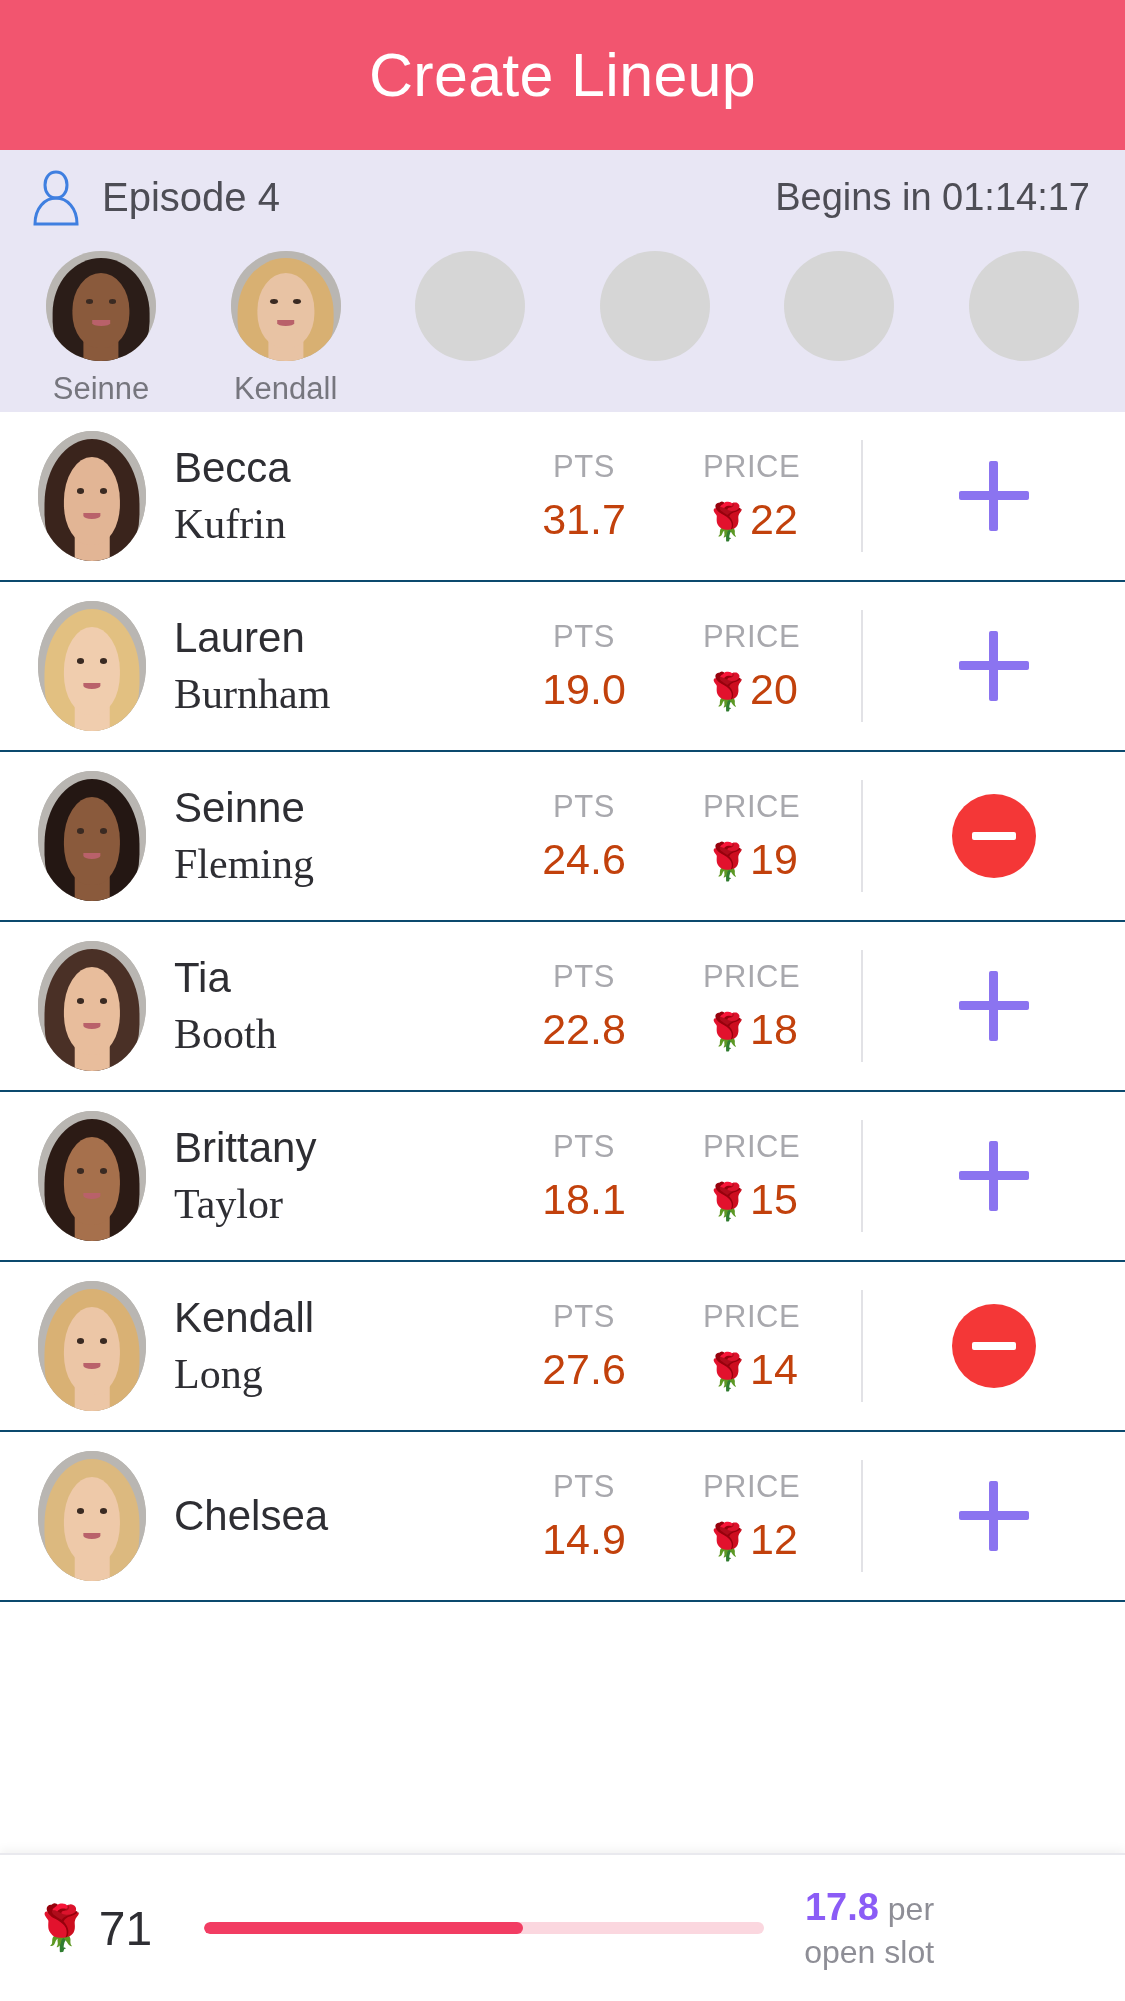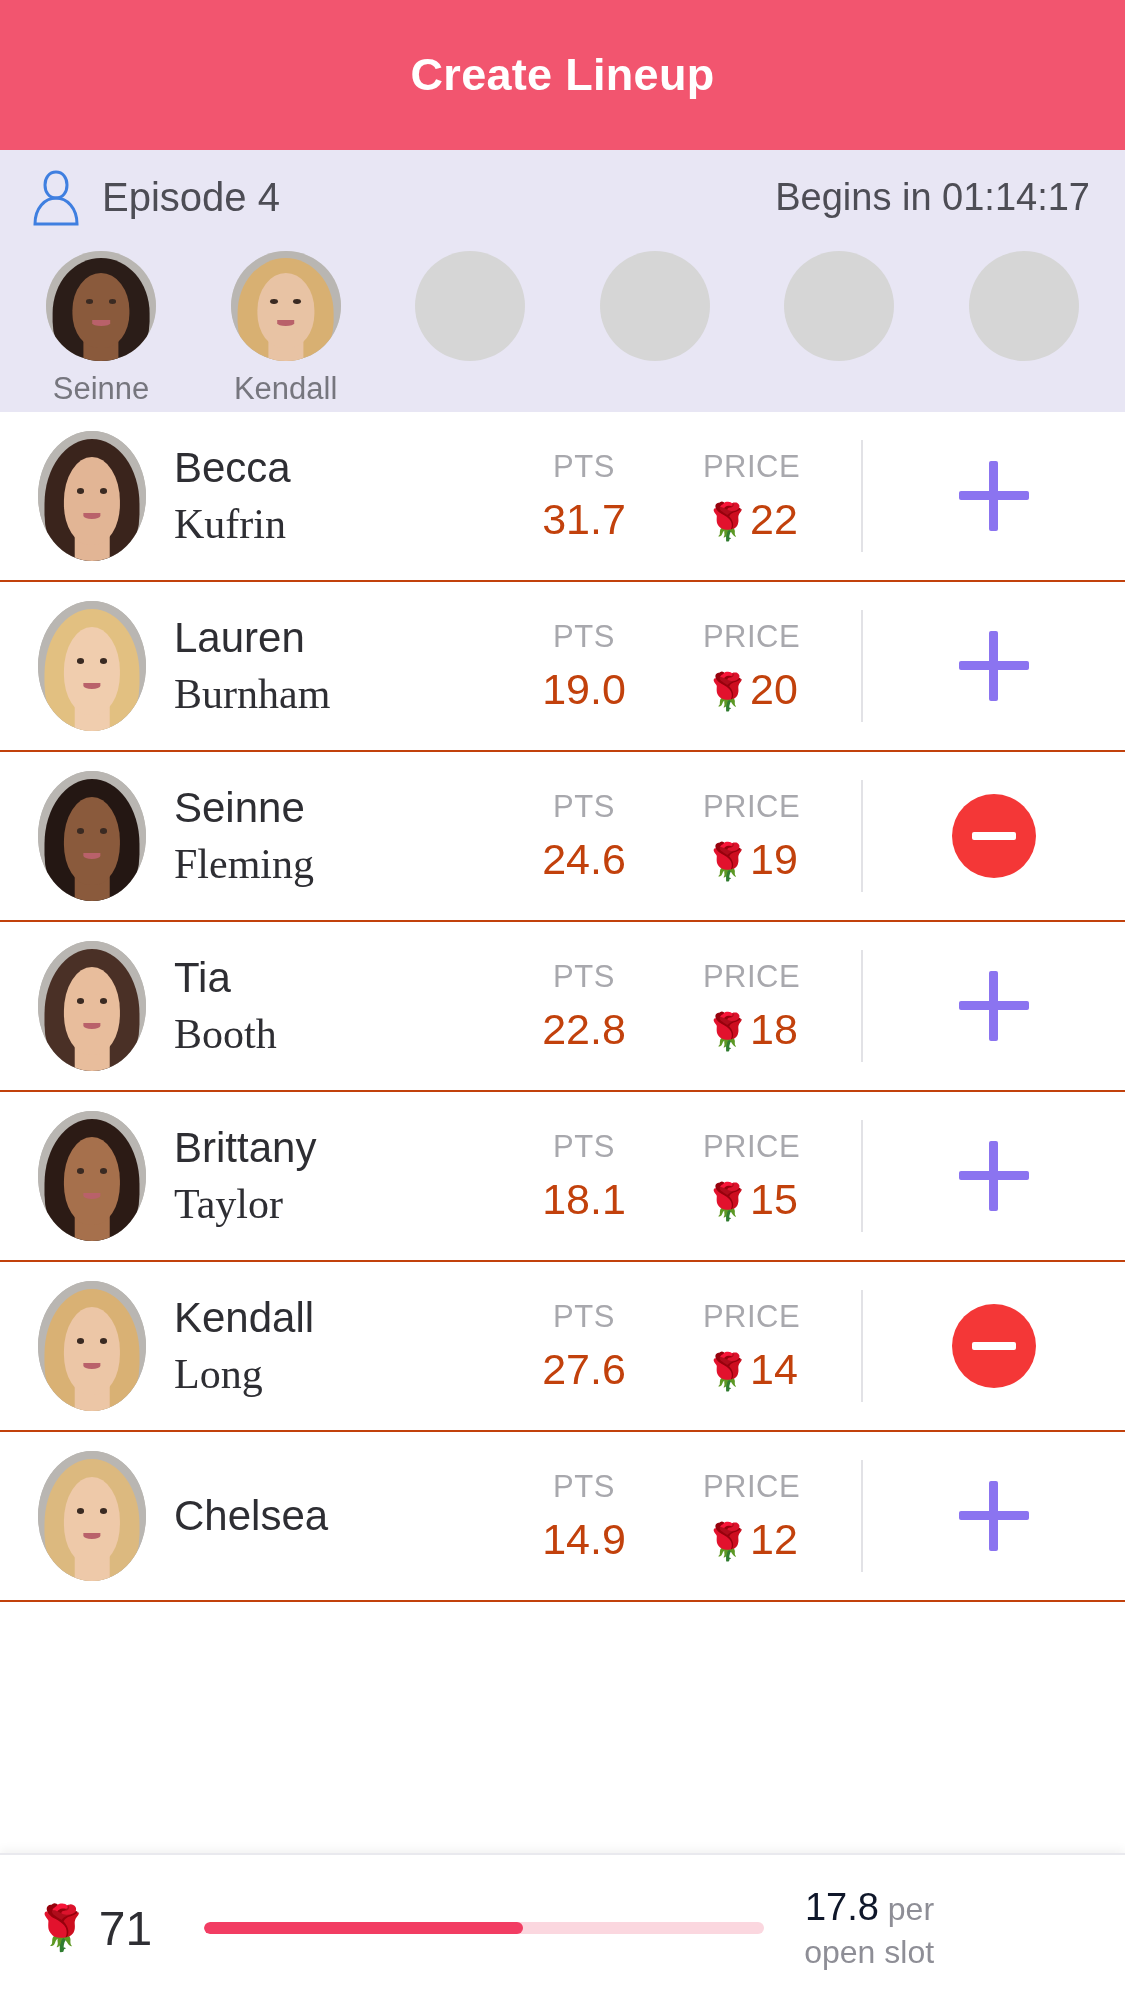--- a/index.html
+++ b/index.html
@@ -23,22 +23,22 @@
   .header {
     height: 150px;
     background: #f2556f;
     display: flex;
     align-items: center;
     justify-content: center;
     flex: 0 0 150px;
   }
   .header-title {
     color: #ffffff;
-    font-size: 45px;
-    font-weight: 700;
+    font-size: 61px;
+    font-weight: 400;
     letter-spacing: 0.3px;
   }
 
   
   .episode-bar {
     background: #e8e6f4;
     flex: 0 0 262px;
     height: 262px;
     padding: 0;
     position: relative;
@@ -139,21 +139,21 @@
   
   .list {
     flex: 1 1 auto;
     overflow: hidden;
     background: #ffffff;
   }
   .row {
     height: 170px;
     display: flex;
     align-items: center;
-    border-bottom: 2px solid #c2410c;
+    border-bottom: 2px solid #0c4a6e;
     padding: 0 0 0 38px;
     background: #ffffff;
   }
   .row-avatar {
     width: 108px;
     height: 130px;
     border-radius: 50%;
     overflow: hidden;
     position: relative;
     flex: 0 0 108px;
@@ -267,21 +267,21 @@
     background: #f23d63;
     border-radius: 6px;
   }
   .per-slot {
     text-align: right;
     font-size: 32px;
     color: #8e8e96;
     line-height: 1.25;
     flex: 0 0 auto;
   }
-  .per-slot .amt { font-size: 38px; color: #0f172a; }
+  .per-slot .amt { font-size: 38px; color: #8b5cf6; font-weight: bold; }
 </style>
 </head>
 <body>
 
 <div id="app">
 
   <div class="header">
     <div class="header-title">Create Lineup</div>
   </div>
 

